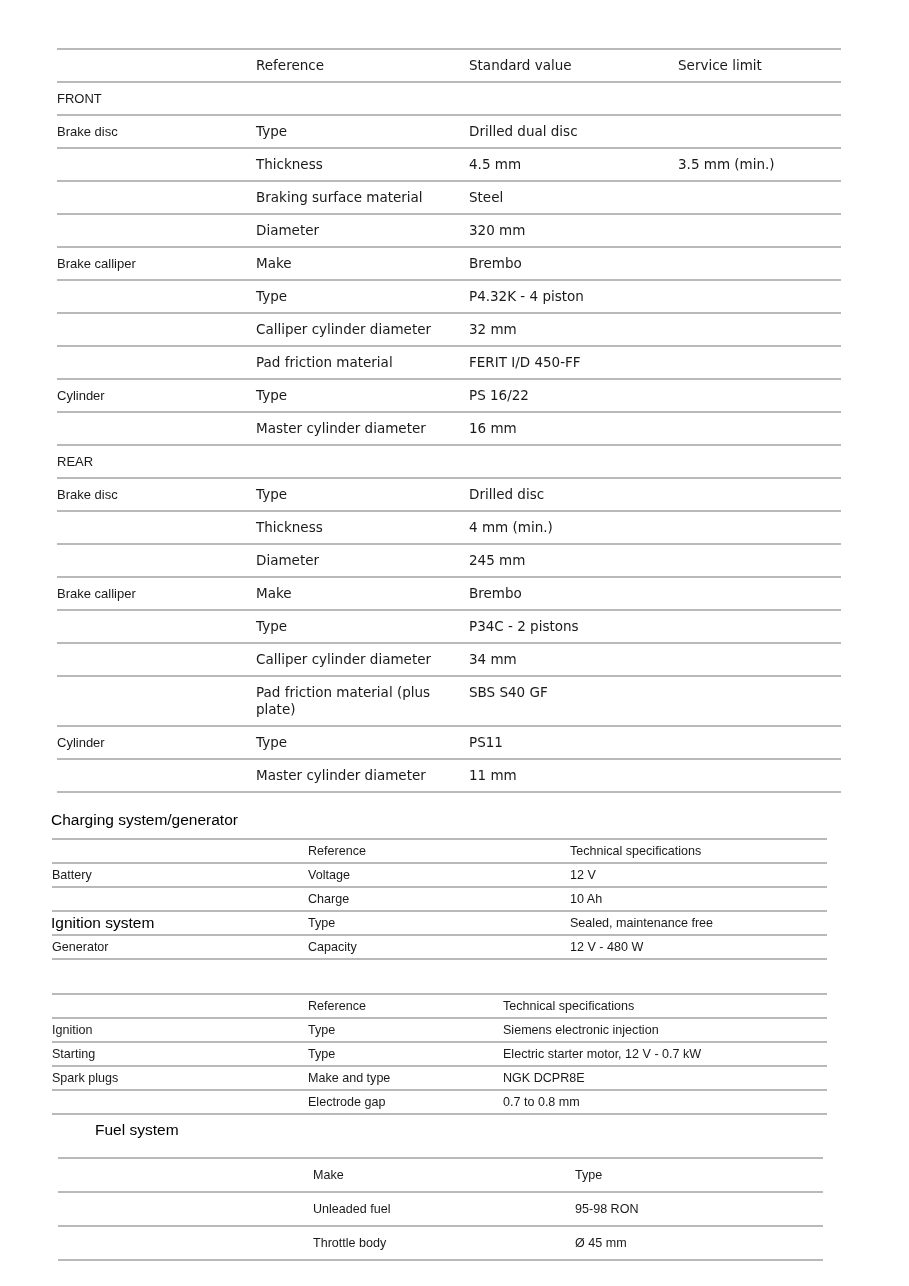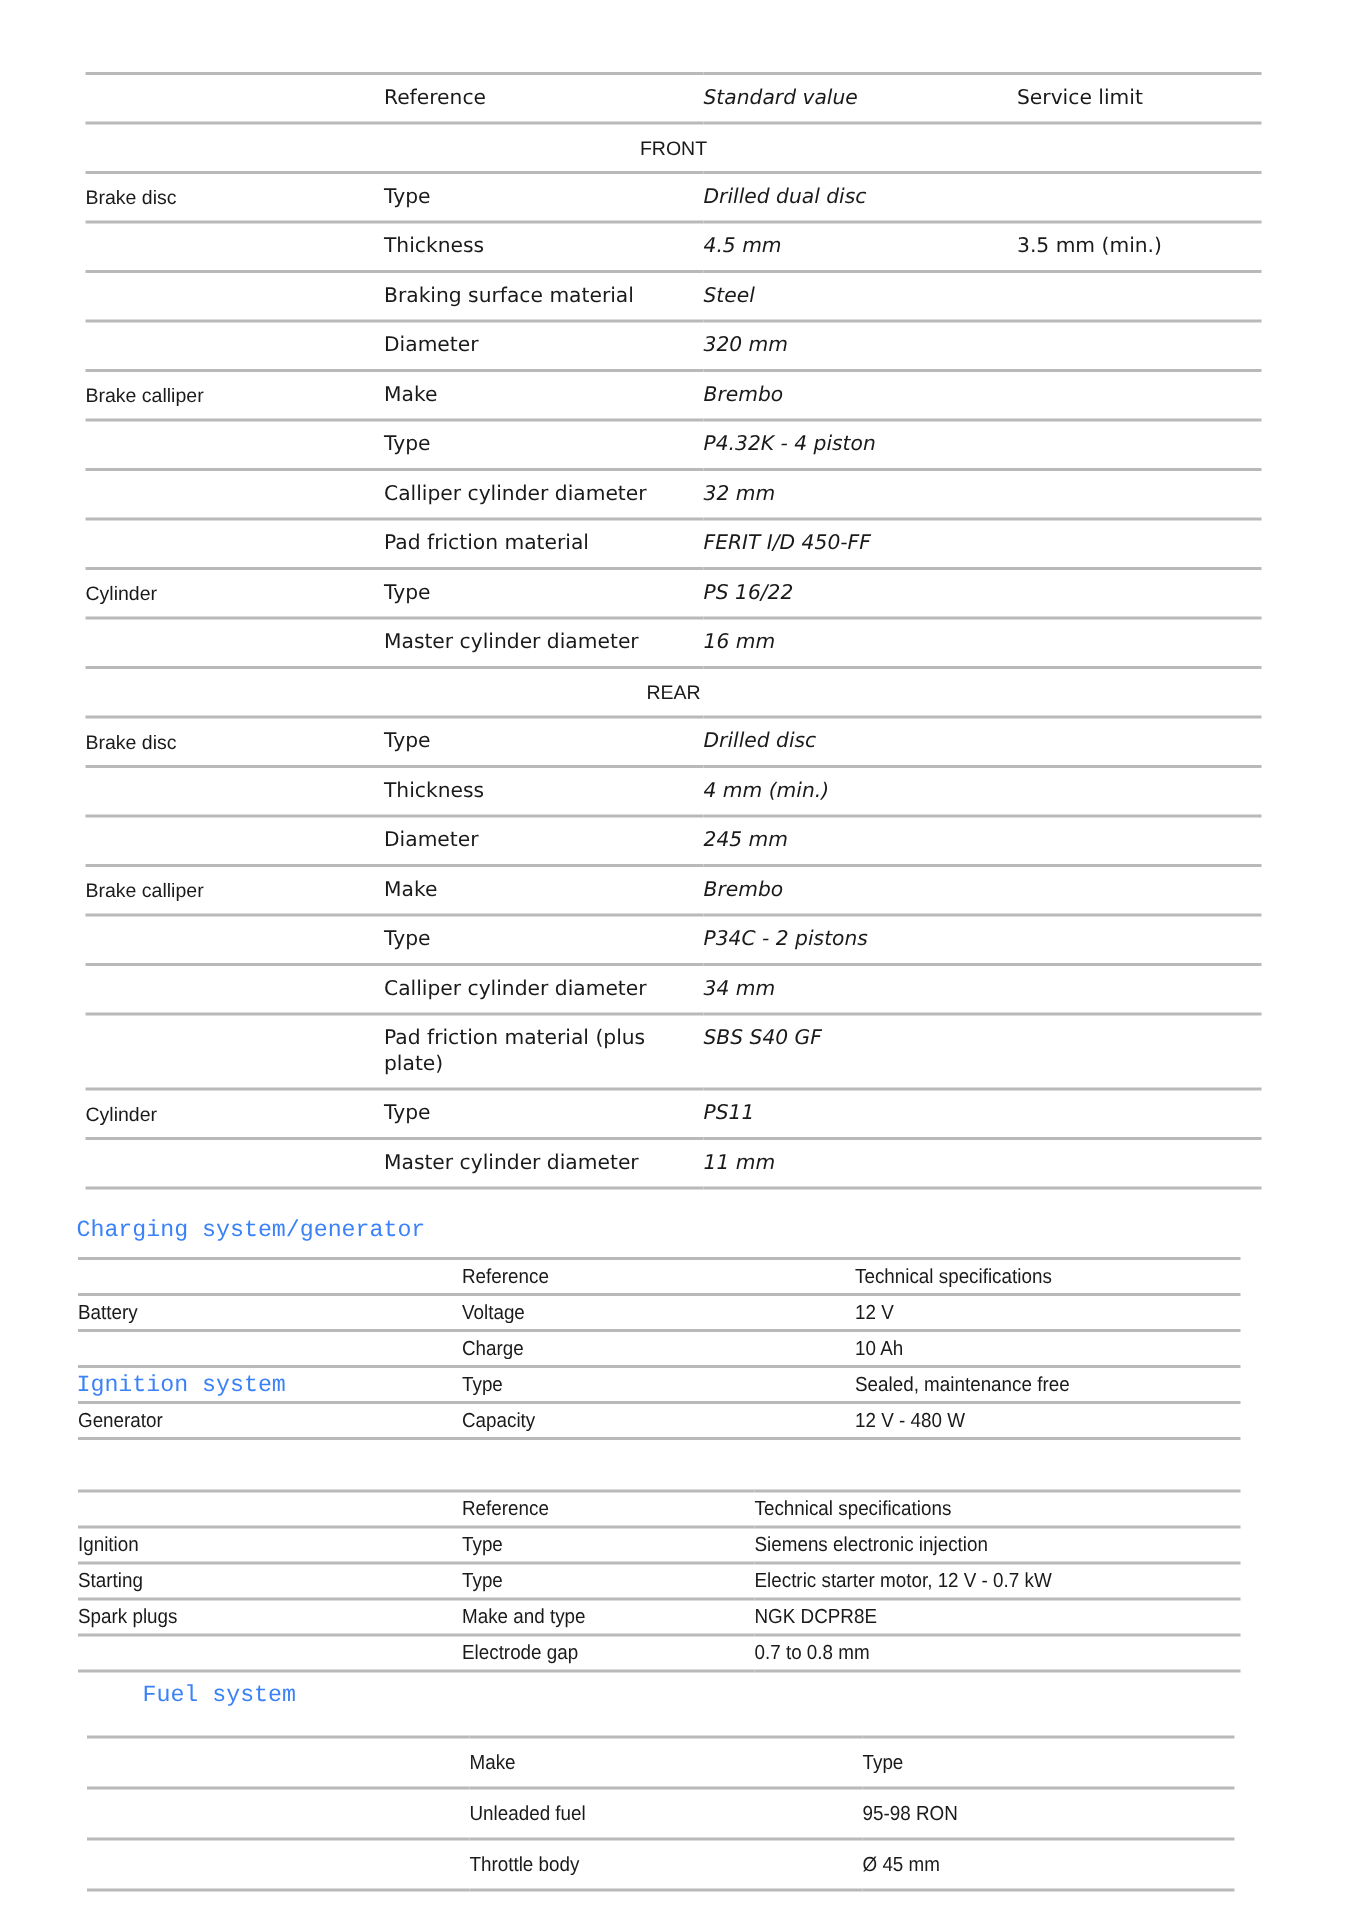--- a/index.html
+++ b/index.html
@@ -32,49 +32,49 @@
     vertical-align: top;
     text-align: left;
     font-weight: normal;
     font-size: 13.5px;
     line-height: 17px;
   }
   .brakes-table tr:last-child td { border-bottom: 2px solid #b9b9b9; }
 
   .col-part   { width: 193px; padding-right: 6px !important; margin-top: 48px; }
   .col-ref    { width: 207px; padding-right: 6px !important; }
-  .col-std    { width: 203px; padding-right: 6px !important; font-style: italic; }
+  .col-std    { width: 203px; padding-right: 6px !important; }
   .col-limit  { width: 163px; margin-left: 31px; }
 
   
   .brakes-table thead td,
   .brakes-table td.col-part,
   .brakes-table td.group-cell {
     font-family: "Liberation Sans", sans-serif;
     font-size: 13px;
   }
   .brakes-table td.col-ref,
   .brakes-table td.col-std,
   .brakes-table td.col-limit {
     font-family: "DejaVu Sans", sans-serif;
     font-size: 13.5px;
   }
   td.group-cell {
-    text-align: center;
+    text-align: left;
     font-size: 13px;
     padding-left: 0;
   }
 
   
   .section-heading {
     position: absolute;
-    font-family: Liberation Mono, monospace;
+    font-family: Liberation Sans, sans-serif;
     font-size: 15.5px;
     font-weight: normal;
-    color: #3b82f6;
+    color: #000000;
     margin: 0;
     white-space: nowrap;
     text-align: center;
   }
 
   .spec-table {
     position: absolute;
     border-collapse: collapse;
     table-layout: fixed;
     font-family: "Liberation Sans Narrow", "Liberation Sans", sans-serif;

